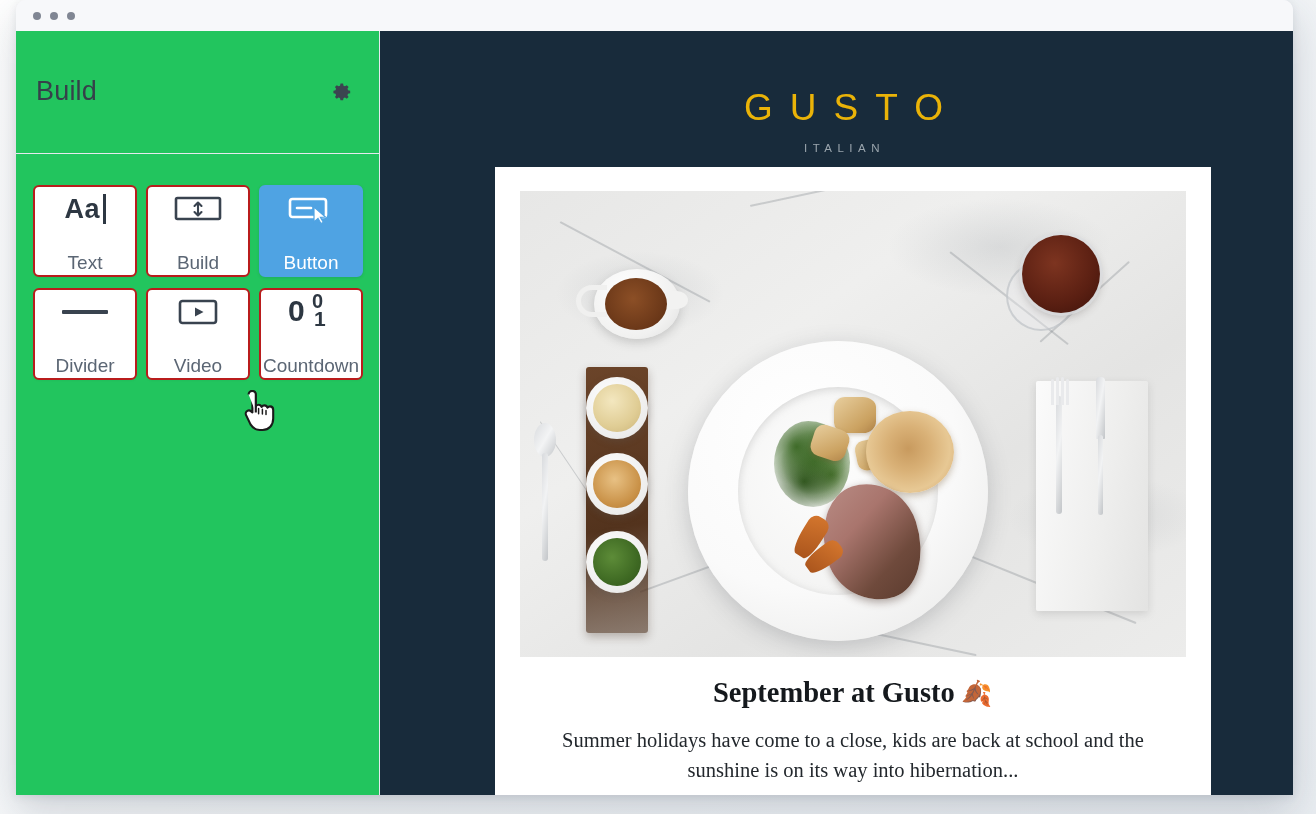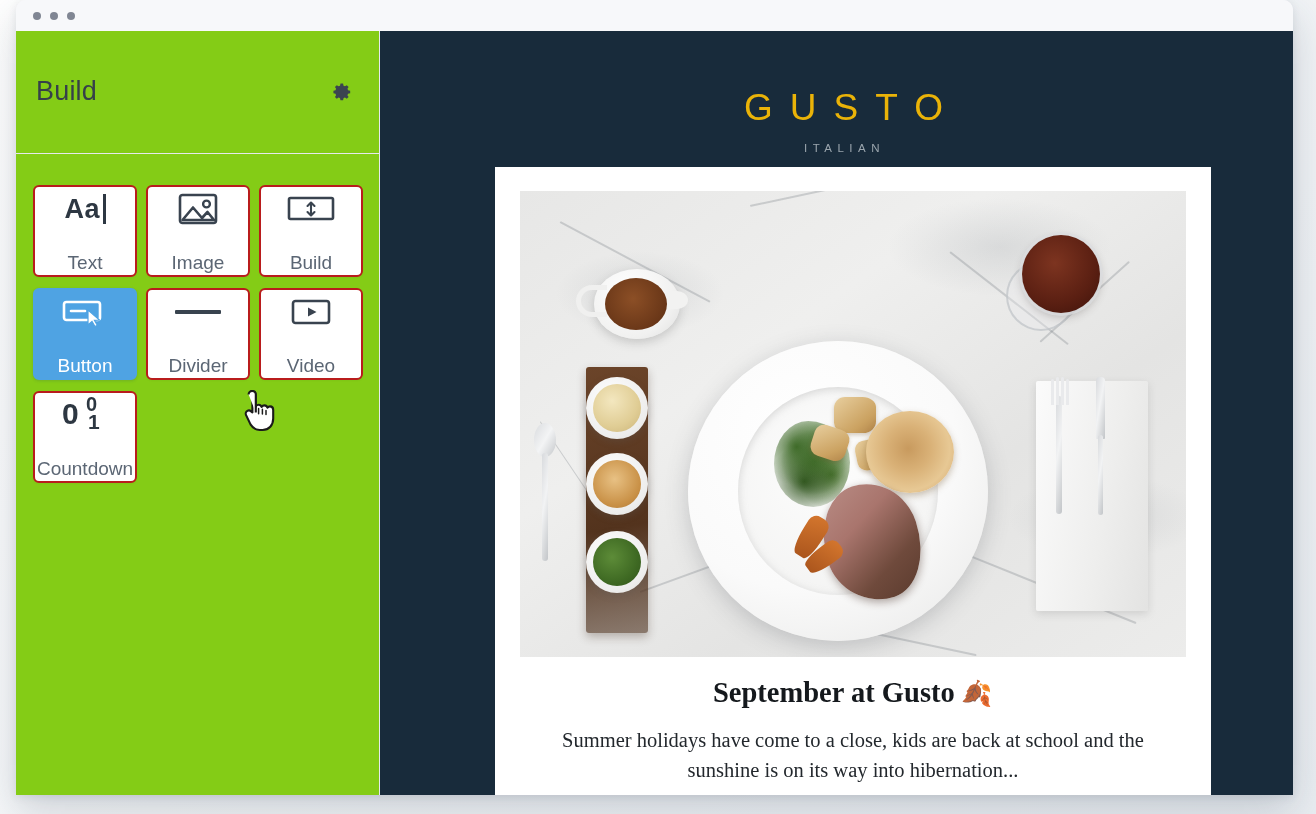--- a/index.html
+++ b/index.html
@@ -34,21 +34,21 @@
     background: #f7f8fa;
     display: flex; align-items: center;
   }
   .dots { display: flex; gap: 9px; margin-left: 17px; }
   .dot { width: 8px; height: 8px; border-radius: 50%; background: #6b7280; opacity: .85; }
 
   
   #sidebar {
     position: absolute; left: 0; top: 31px;
     width: 364px; height: 764px;
-    background: #84cc16;
+    background: #22c55e;
     border-right: 1px solid #e6e9ee;
     box-sizing: border-box;
   }
   #sidebar-header {
     position: relative;
     height: 123px;
     border-bottom: 1px solid #e6e9ee;
     box-sizing: border-box;
   }
   #panel-title {
@@ -358,30 +358,20 @@
         <div class="block-tile">
           <div class="tile-icon">
             <span class="aa">
                 <span>Aa</span>
                 <i class="caret"></i>
               </span>
           </div>
           <div class="tile-label">Text</div>
         </div>
 
-        <div class="block-tile">
-          <div class="tile-icon">
-            <svg width="42" height="36" viewBox="0 0 42 36">
-              <rect x="3" y="4" width="36" height="28" rx="2.5" fill="none" stroke="#39434f" stroke-width="2.6"></rect>
-              <circle cx="29.5" cy="13" r="3.4" fill="none" stroke="#39434f" stroke-width="2.4"></circle>
-              <path d="M5.5 29 L16 16.5 L25 27 L30.5 21 L37 29 Z" fill="none" stroke="#39434f" stroke-width="2.6" stroke-linejoin="round"></path>
-            </svg>
-          </div>
-          <div class="tile-label">Image</div>
-        </div>
 
         <div class="block-tile">
           <div class="tile-icon">
             <svg width="52" height="32" viewBox="0 0 52 32">
               <rect x="4" y="5" width="44" height="21" rx="1.5" fill="none" stroke="#39434f" stroke-width="2.6"></rect>
               <path d="M26 10 v12 M22.5 13 L26 9.5 L29.5 13 M22.5 19 L26 22.5 L29.5 19" fill="none" stroke="#39434f" stroke-width="2.1" stroke-linecap="round" stroke-linejoin="round"></path>
             </svg>
           </div>
           <div class="tile-label">Build</div>
         </div>

